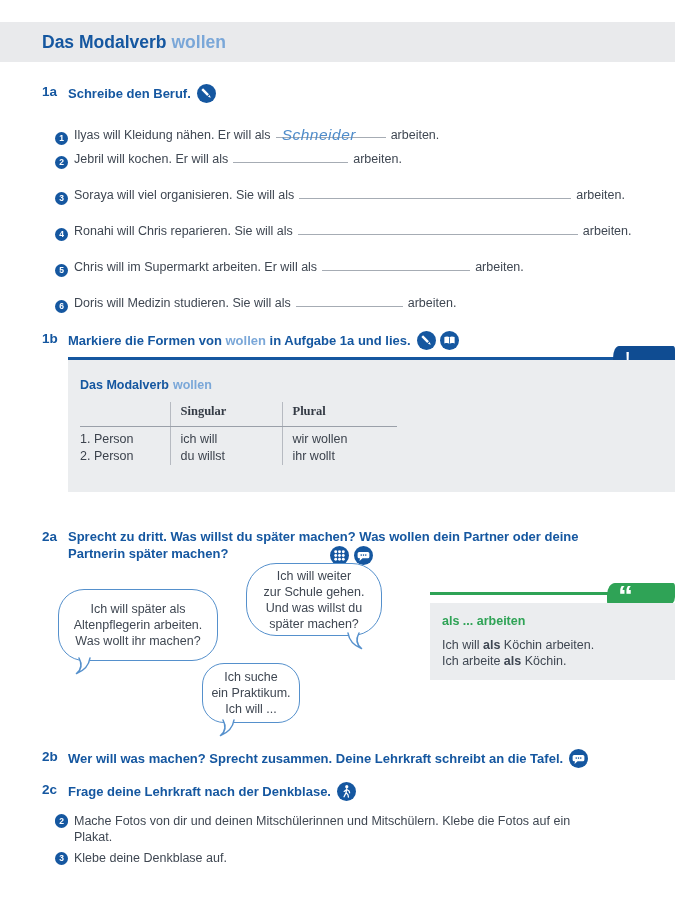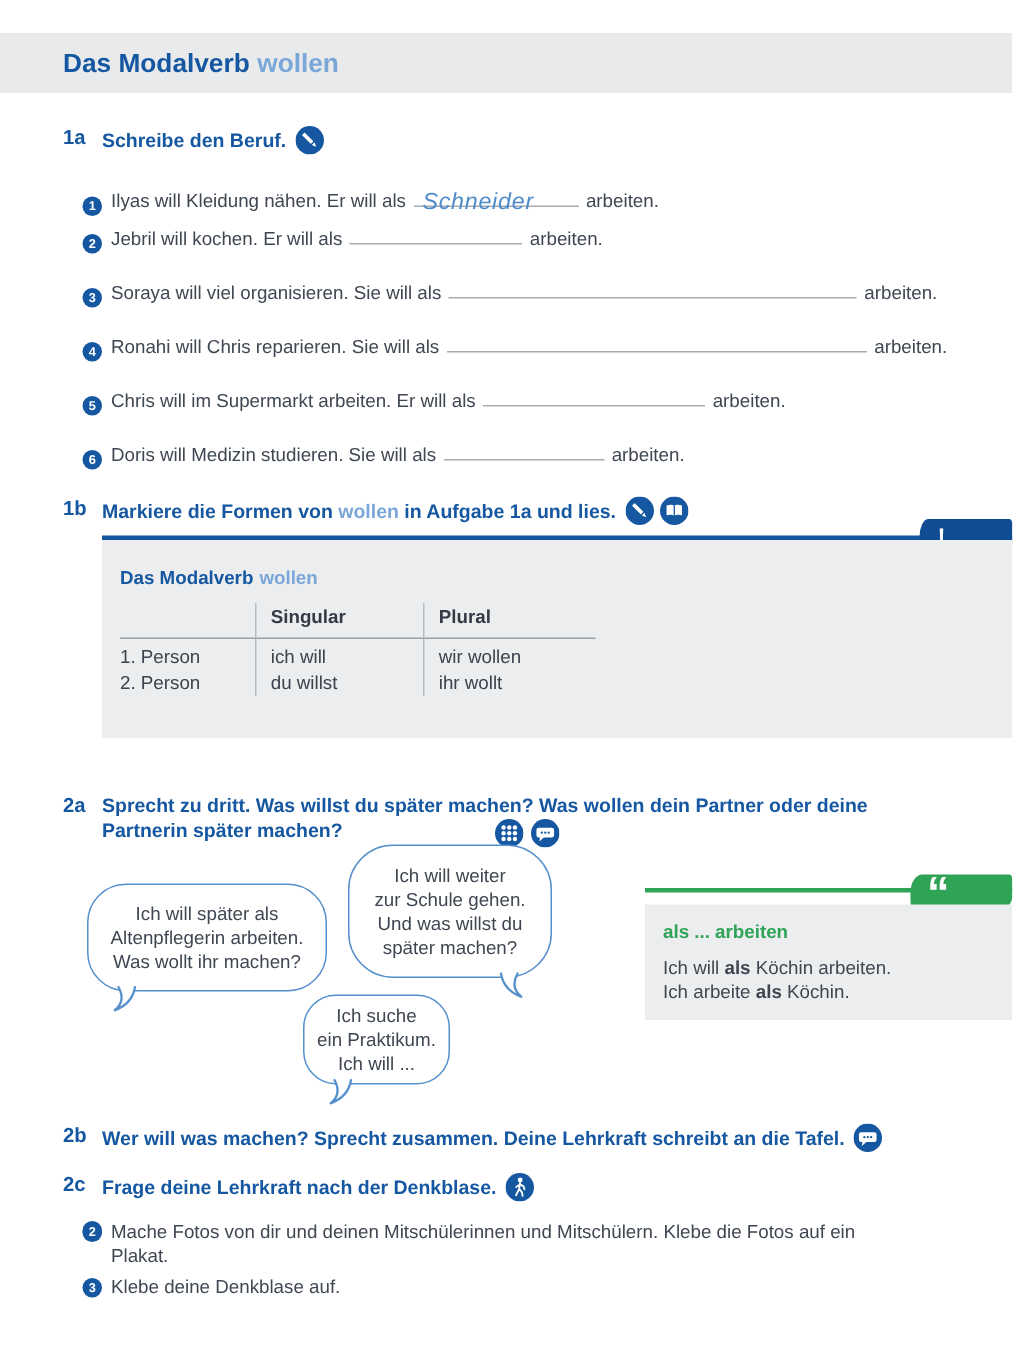--- a/index.html
+++ b/index.html
@@ -45,39 +45,39 @@
   .blue-line { position:absolute; left:68px; right:0; top:357px; height:3px; background:#1557a0; }
   .excl-badge {
     position:absolute; right:0; top:346px; width:62px; height:25px;
     background:#0f4c92; border-radius:6px 2px 10px 3px / 12px 4px 10px 6px;
     color:#fff; font-weight:bold; font-size:16px; line-height:25px; padding-left:12px;
   }
   .grammar-box { position:absolute; left:68px; right:0; top:360px; height:132px; background:#ebedef; }
   .grammar-title { position:absolute; left:12px; top:18px; font-size:12.5px; font-weight:bold; color:#1557a0; }
   .grammar-title .accent { color:#7aa7d8; margin-left:4px; }
   .conj-table { position:absolute; left:12px; top:42px; border-collapse:collapse; font-size:12.5px; color:#3c434d; }
-  .conj-table th { text-align:left; font-weight:bold; color:#343b45; padding:2px 0 7px 10px; border-bottom:1px solid #9aa0a9; }
+  .conj-table th { text-align:left; font-weight:bold; color:#343b45; padding:2px 0 7px 10px; border-bottom:1px solid #9aa0a9;font-family:Liberation Serif, serif; }
   .conj-table th.c0 { width:90px; padding-left:0; }
   .conj-table th.c1 { width:112px; }
   .conj-table th.c2 { width:115px; }
   .conj-table td { padding:0 0 1px 10px; line-height:15.5px;margin-top:48px; }
   .conj-table td.c0 { padding-left:0; }
   .conj-table .c1, .conj-table .c2 { border-left:1px solid #b6bac1; }
   .conj-table tr.first td { padding-top:5px; }
 
   
   .icons-2a { position:absolute; left:330px; top:546px; }
   .icons-2a .icon { margin-left:0; } .icons-2a .icon + .icon { margin-left:5px; }
   .bubble {
     position:absolute; background:#fff; border:1.5px solid #5590cc;
     display:flex; align-items:center; justify-content:center;
   }
   .bubble-text { font-size:12.5px; line-height:16px; text-align:center; color:#3f4752; white-space:pre-line; }
   .bubble-left   { left:58px;  top:589px; width:160px; height:72px; border-radius:26px; }
-  .bubble-top    { left:232px; top:563px; width:136px; height:89px; border-radius:30px; }
+  .bubble-top    { left:246px; top:563px; width:136px; height:73px; border-radius:30px; }
   .bubble-bottom { left:202px; top:663px; width:98px;  height:60px; border-radius:22px; }
   .tail { position:absolute; width:20px; height:17px; bottom:-15px; overflow:visible; }
   .tail-l { left:16px; }
   .tail-r { right:18px; transform:scaleX(-1); }
 
   
   .green-line { position:absolute; left:430px; right:0; top:592px; height:3px; background:#2fa356; }
   .quote-badge {
     position:absolute; right:0; top:583px; width:68px; height:24px;
     background:#2fa356; border-radius:8px 2px 10px 3px / 12px 4px 10px 6px;

